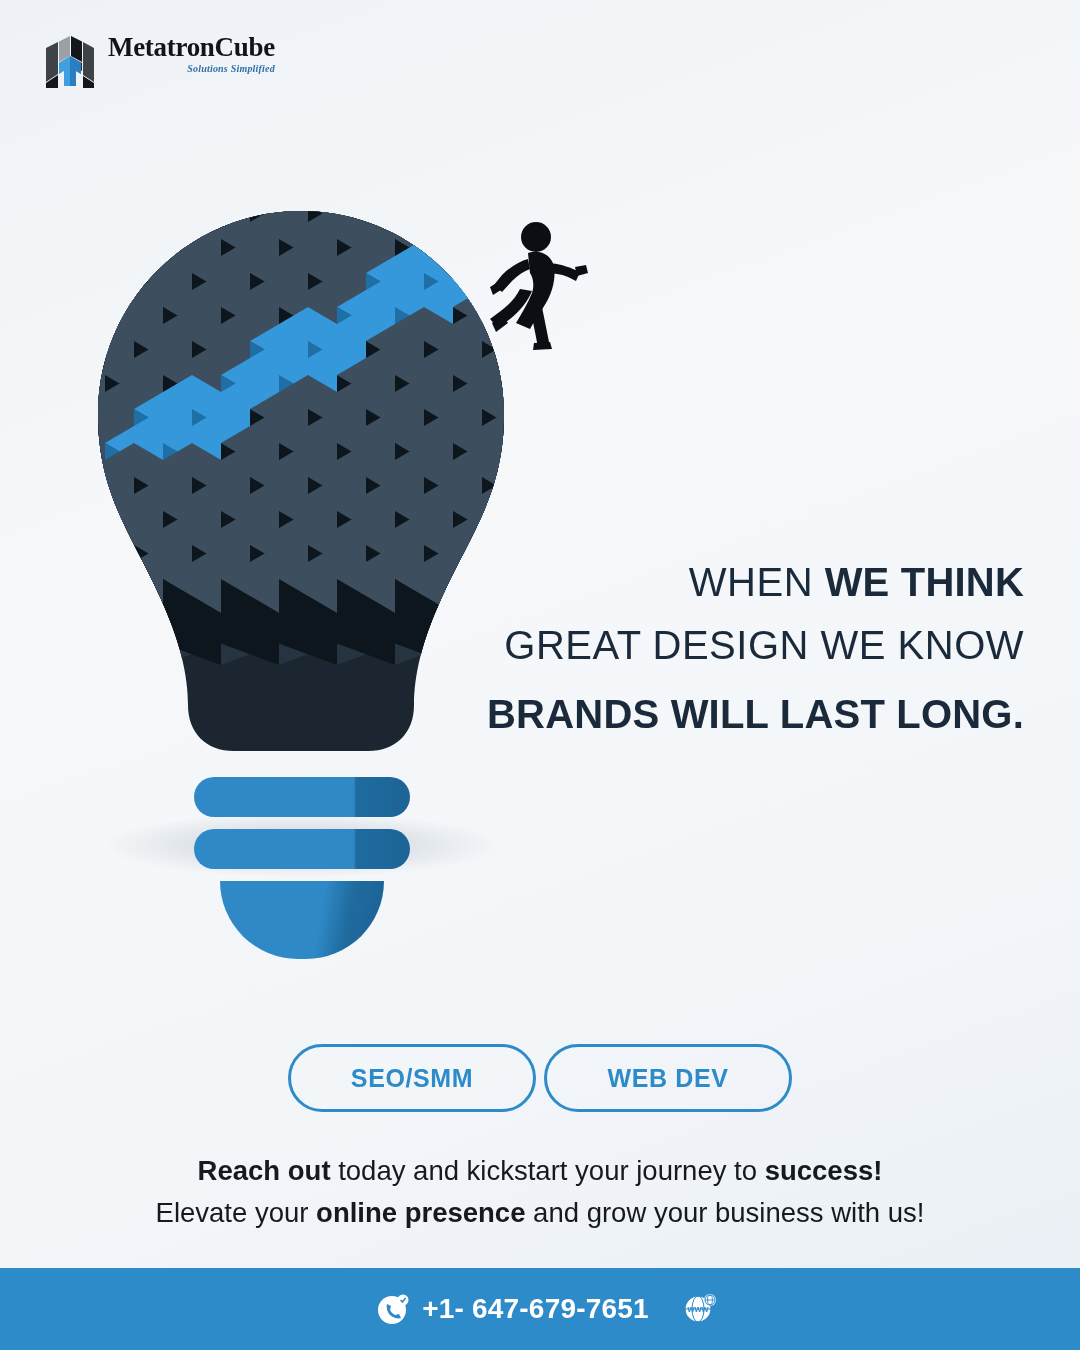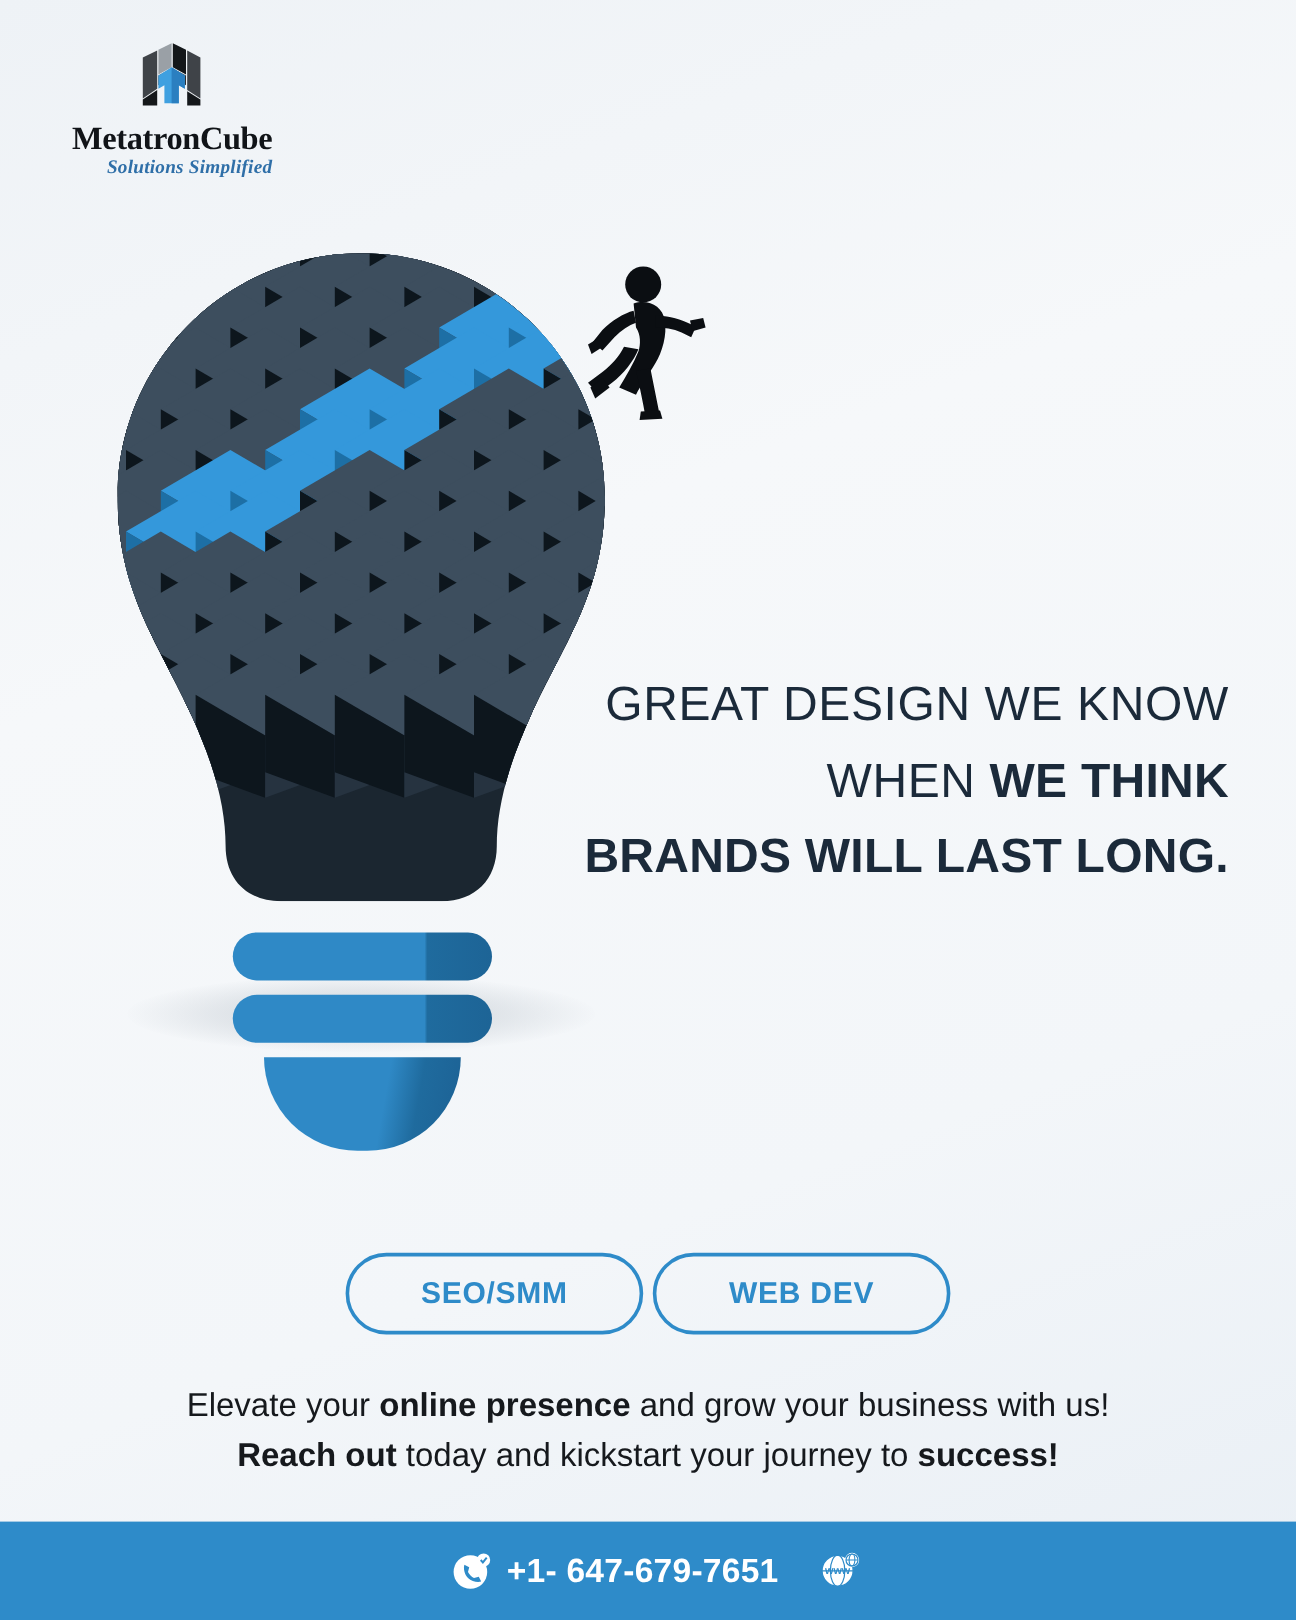--- a/index.html
+++ b/index.html
@@ -9,32 +9,32 @@
     background:#f2f5f8;
     position:relative;
     overflow:hidden;
   }
   .poster {
     position:absolute; inset:0;
     background:linear-gradient(160deg,#eef2f6 0%,#f6f8fa 35%,#f3f6f9 70%,#e9eff5 100%);
   }
 
   
-  .header { position:absolute; top:34px; left:60px; display:flex; align-items:center; gap:12px;flex-direction:column; }
+  .header { position:absolute; top:34px; left:44px; display:flex; gap:12px; }
   .logo-mark { width:52px; height:56px; flex:none; }
   .logo-text { display:flex; flex-direction:column; line-height:1; }
   .logo-name {
     font-family:"Liberation Serif", serif;
     font-weight:bold; font-size:27px; color:#111418;
     letter-spacing:-0.3px;
   }
   .logo-tag {
     font-family:"Liberation Serif", serif;
     font-style:italic; font-weight:bold;
-    font-size:16px; color:#2f6fa8;
+    font-size:10px; color:#2f6fa8;
     text-align:right; margin-top:3px; letter-spacing:0.2px;
   }
 
   
   .bulb-wrap { position:absolute; left:76px; top:205px; width:450px; height:740px; }
   .bulb-shadow {
     position:absolute; left:30px; top:608px; width:390px; height:64px;
     background:radial-gradient(ellipse at 50% 50%, rgba(110,125,140,0.30) 0%, rgba(110,125,140,0.13) 45%, rgba(110,125,140,0) 72%);
     border-radius:50%;
   }
@@ -675,37 +675,37 @@
                  C34,89 40,82 44,74 Z"></path>
         <path d="M16,108 L26,100 L32,108 L20,117 Z"></path>
         <path d="M66,92 C68,102 70,112 72,122 L74,132 L62,133 L60,122
                  C58,112 56,102 54,94 Z"></path>
         <path d="M58,128 L74,127 L76,134 L57,135 Z"></path>
       </g>
     </svg>
   </div>
 
   <div class="headline">
+    <span class="line hl1"><span>WHEN </span><b>WE THINK</b></span>
     <span class="line hl2">GREAT DESIGN WE KNOW</span>
-    <span class="line hl1"><span>WHEN </span><b>WE THINK</b></span>
     <span class="line hl3">BRANDS WILL LAST LONG.</span>
   </div>
 
   <div class="pills">
     <div class="pill">
       <span>SEO/SMM</span>
     </div>
     <div class="pill">
       <span>WEB DEV</span>
     </div>
   </div>
 
   <div class="tagline">
+    <span class="tl"><b>Reach out</b><span> today and kickstart your journey to </span><b>success!</b></span>
     <span class="tl"><span>Elevate your </span><b>online presence</b><span> and grow your business with us!</span></span>
-    <span class="tl"><b>Reach out</b><span> today and kickstart your journey to </span><b>success!</b></span>
   </div>
 
   <div class="footer">
     <div class="contact">
       <svg class="cicon" viewBox="0 0 34 34">
         <circle cx="16" cy="18" r="14" fill="#ffffff"></circle>
         <path d="M11,12 C10,15 11,20 14,23 C17,26 22,27 25,26
                  L23,22 L19,23 C17,22 15,20 14,18 L15,14 Z" fill="#2e8bc9"></path>
         <circle cx="27" cy="8" r="5.5" fill="#ffffff"></circle>
         <path d="M24.6,8 L26.4,10 L29.6,6" stroke="#2e8bc9" stroke-width="1.6" fill="none"></path>

